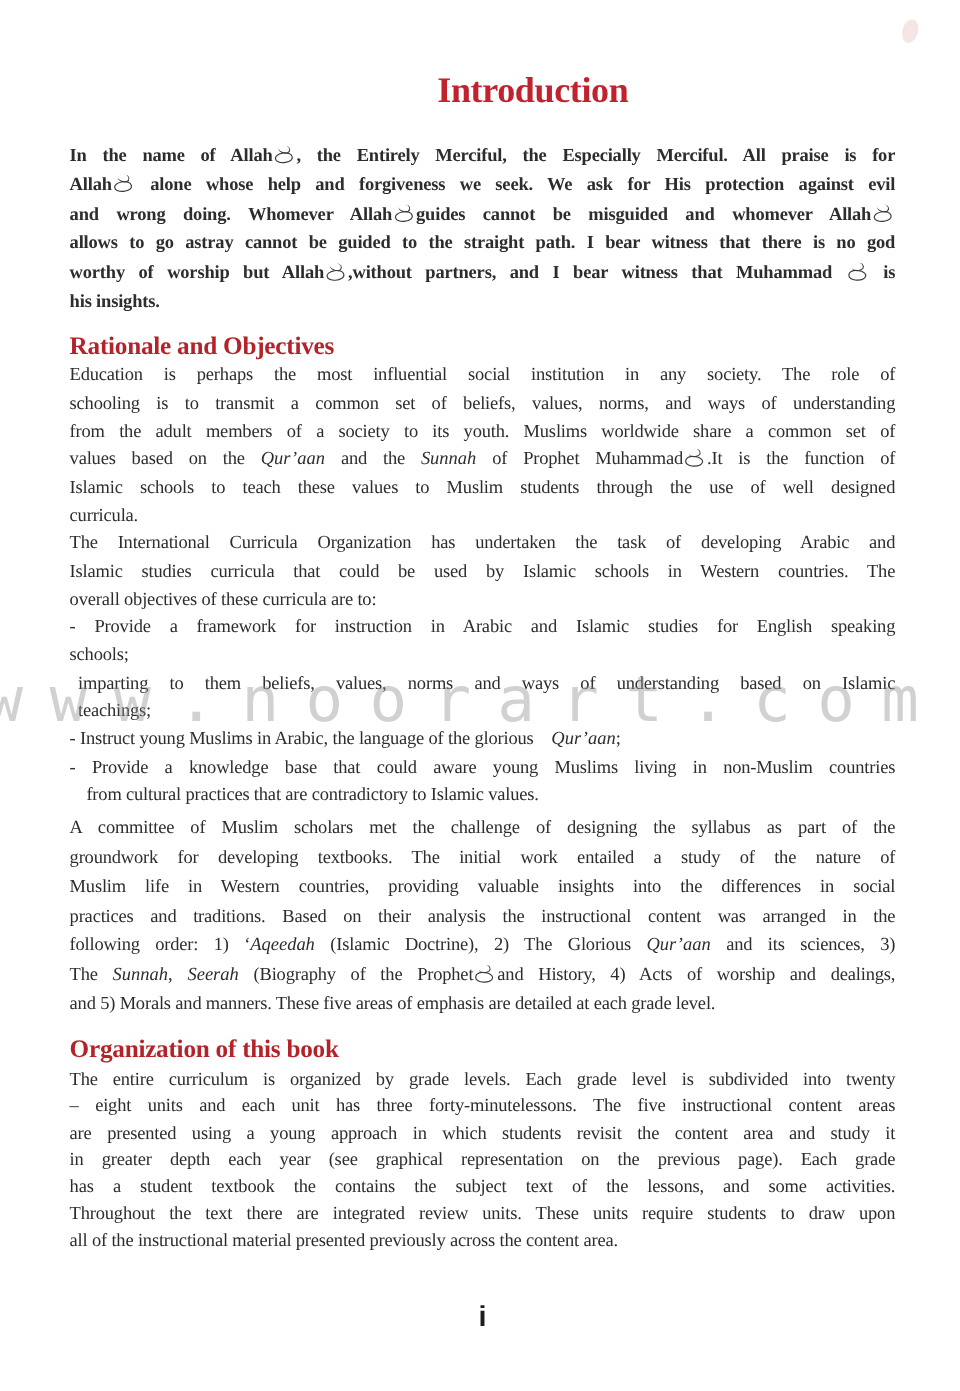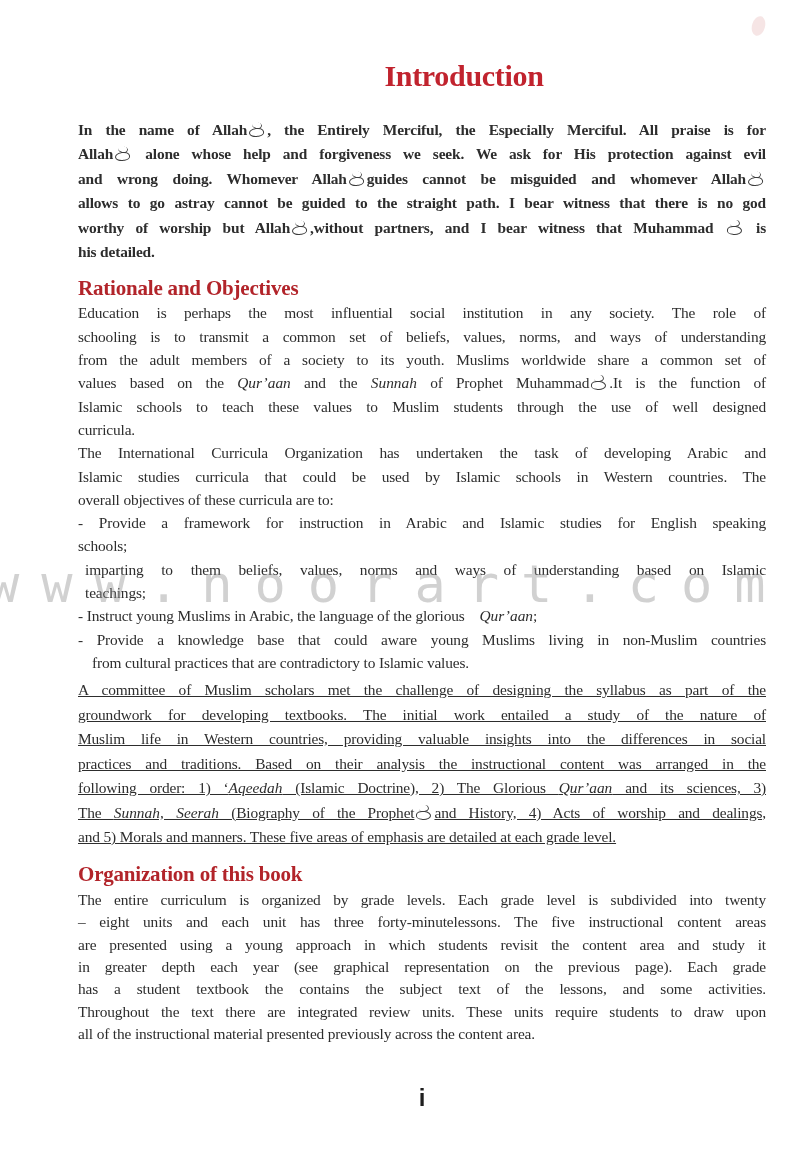--- a/index.html
+++ b/index.html
@@ -4,30 +4,30 @@
 <style>
   html,body{margin:0;padding:0;background:#ffffff;}
   .page{width:800px;height:1159px;background:#ffffff;position:relative;overflow:hidden;
         font-family:"Liberation Serif","DejaVu Serif",serif;}
   .scan-smudge{position:absolute;left:752px;top:16px;width:13px;height:20px;
         background:rgba(225,170,170,0.30);border-radius:50%;transform:rotate(15deg);}
   .watermark{position:absolute;top:558px;left:-12px;z-index:3;
         font-family:"DejaVu Sans Mono",monospace;font-size:52px;line-height:52px;
         letter-spacing:22px;color:var(--watermark-gray,rgba(145,145,145,0.42));
         white-space:nowrap;font-weight:400;}
-  .content{position:absolute;left:78px;top:0;width:688px;z-index:2;}
+  .content{position:absolute;left:58px;top:0;width:688px;z-index:2;}
   .title{margin:60px 0 0;font-size:30px;line-height:32px;font-weight:700;
         text-align:center;position:relative;left:42px;letter-spacing:-0.3px;
         color:var(--title-red,#c1232e);}
   .heading{font-size:21px;line-height:22px;font-weight:700;margin:13px 0 0;
         letter-spacing:-0.2px;color:var(--heading-red,#b2242a);}
   .para{color:var(--body-text,#2d2d2d);font-size:15.4px;letter-spacing:-0.15px;}
   .lh-open{line-height:24.4px;margin-top:26px;font-weight:bold;}
   .lh-rat{line-height:23.3px;margin-top:2px;}
-  .lh-com{line-height:24.5px;margin-top:4px;text-decoration:underline;}
+  .lh-com{line-height:24.5px;margin-top:4px;}
   .lh-org{line-height:22.4px;margin-top:4px;}
   .line{white-space:pre-wrap;}
   .line.just{white-space:normal;text-align:justify;text-align-last:justify;}
   .line i{letter-spacing:0;}
   .page-number{margin-top:38px;text-align:center;font-family:"Liberation Sans","DejaVu Sans",sans-serif;
         font-weight:700;font-size:24px;line-height:28px;color:#1e1e1e;}
   
   .hon{display:inline-block;width:18px;height:16px;position:relative;
         vertical-align:-3px;margin:0 1px;}
   .hon::before{content:"";position:absolute;left:1px;top:6px;width:13px;height:7px;
@@ -47,21 +47,21 @@
 
   <div class="content">
     <h1 class="title">Introduction</h1>
 
     <div class="para lh-open">
         <div class="line just" style="text-indent:0px">In the name of Allah<span class="hon hon-allah"></span>, the Entirely Merciful, the Especially Merciful. All praise is for</div>
         <div class="line just" style="text-indent:0px">Allah<span class="hon hon-allah"></span> alone whose help and forgiveness we seek. We ask for His protection against evil</div>
         <div class="line just" style="text-indent:0px">and  wrong doing. Whomever Allah<span class="hon hon-allah"></span>guides cannot be misguided and whomever Allah<span class="hon hon-allah"></span></div>
         <div class="line just" style="text-indent:0px">allows to go astray cannot be guided to the straight path. I bear witness that there is no god</div>
         <div class="line just" style="text-indent:0px">worthy of worship but Allah<span class="hon hon-allah"></span>,without partners, and I bear witness that Muhammad <span class="hon hon-prophet"></span> is</div>
-        <div class="line" style="text-indent:0px">his detailed.</div>
+        <div class="line" style="text-indent:0px">his insights.</div>
       </div>
 
     <h2 class="heading">Rationale and Objectives</h2>
     <div class="para lh-rat">
         <div class="line just" style="text-indent:0px">Education is perhaps the most influential social institution in any society. The role of</div>
         <div class="line just" style="text-indent:0px">schooling is to transmit a common set of beliefs, values, norms, and ways of understanding</div>
         <div class="line just" style="text-indent:0px">from the adult members of a society to its youth. Muslims worldwide share a common set of</div>
         <div class="line just" style="text-indent:0px">values based on the <i>Qur’aan</i> and the <i>Sunnah</i> of Prophet Muhammad<span class="hon hon-prophet"></span>.It is the function of</div>
         <div class="line just" style="text-indent:0px">Islamic schools to teach these values to Muslim students through the use of well designed</div>
         <div class="line" style="text-indent:0px">curricula.</div>

